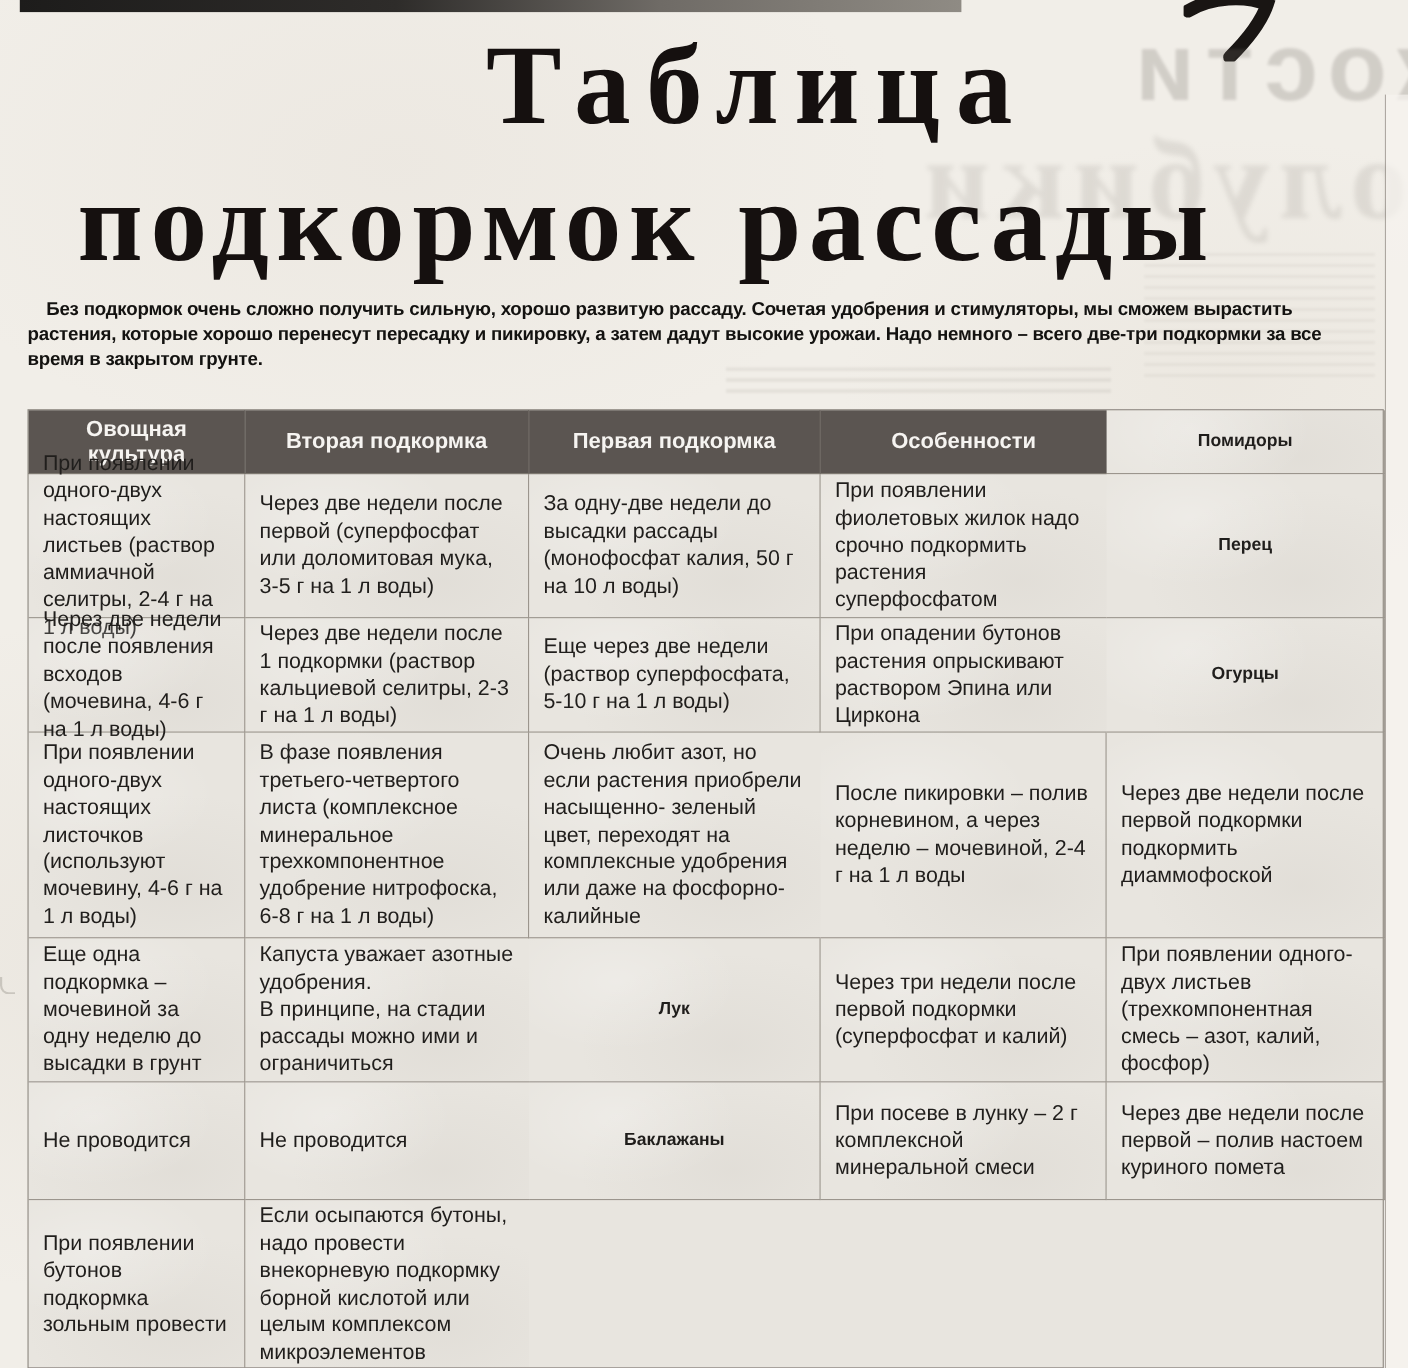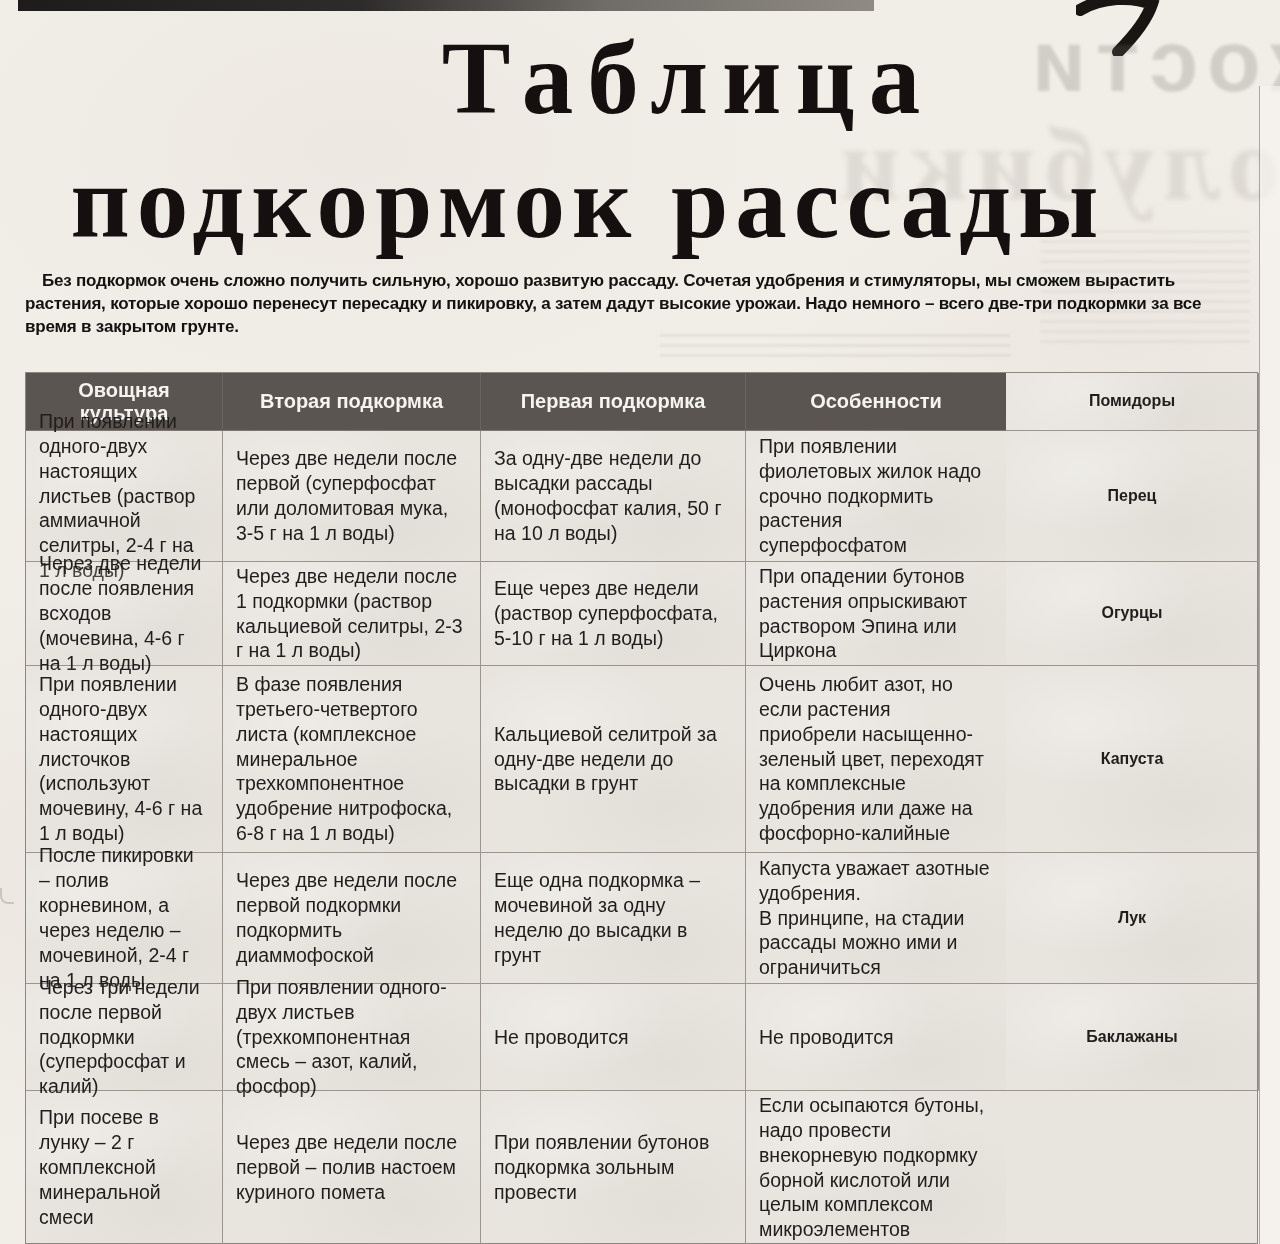--- a/index.html
+++ b/index.html
@@ -140,24 +140,22 @@
 
   <div class="cell culture c1">Перец</div>
   <div class="cell c2">Через две недели после появления всходов (мочевина, 4-6 г на 1 л воды)</div>
   <div class="cell c3">Через две недели после 1 подкормки (раствор кальциевой селитры, 2-3 г на 1 л воды)</div>
   <div class="cell c4">Еще через две недели (раствор суперфосфата, 5-10 г на 1 л воды)</div>
   <div class="cell c5">При опадении бутонов растения опрыскивают раствором Эпина или Циркона</div>
 
   <div class="cell culture c1">Огурцы</div>
   <div class="cell c2">При появлении одного-двух настоящих листочков (используют мочевину, 4-6 г на 1 л воды)</div>
   <div class="cell c3">В фазе появления третьего-четвертого листа (комплексное минеральное трехкомпонентное удобрение нитрофоска, 6-8 г на 1 л воды)</div>
-  <div class="cell c4">Кальциевой селитрой за одну-две недели до высадки в грунт</div>
   <div class="cell c5">Очень любит азот, но если растения приобрели насыщенно- зеленый цвет, переходят на комплексные удобрения или даже на фосфорно-калийные</div>
 
-  <div class="cell culture c1">Капуста</div>
   <div class="cell c2">После пикировки – полив корневином, а через неделю – мочевиной, 2-4 г на 1 л воды</div>
   <div class="cell c3">Через две недели после первой подкормки подкормить диаммофоской</div>
   <div class="cell c4">Еще одна подкормка – мочевиной за одну неделю до высадки в грунт</div>
   <div class="cell c5">Капуста уважает азотные удобрения.
 В принципе, на стадии рассады можно ими и ограничиться</div>
 
   <div class="cell culture c1">Лук</div>
   <div class="cell c3">Через три недели после первой подкормки (суперфосфат и калий)</div>
   <div class="cell c2">При появлении одного-двух листьев (трехкомпонентная смесь – азот, калий, фосфор)</div>
   <div class="cell c4">Не проводится</div>

